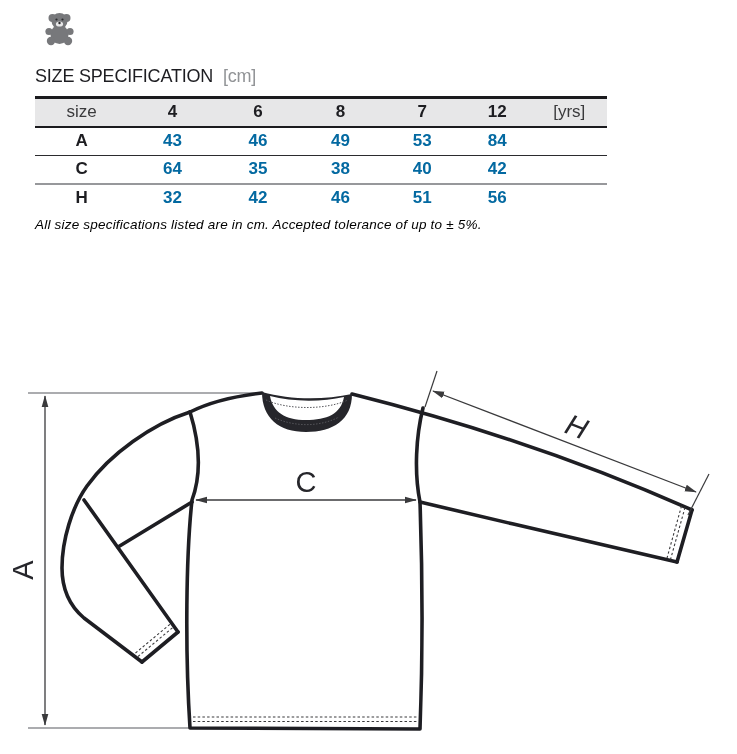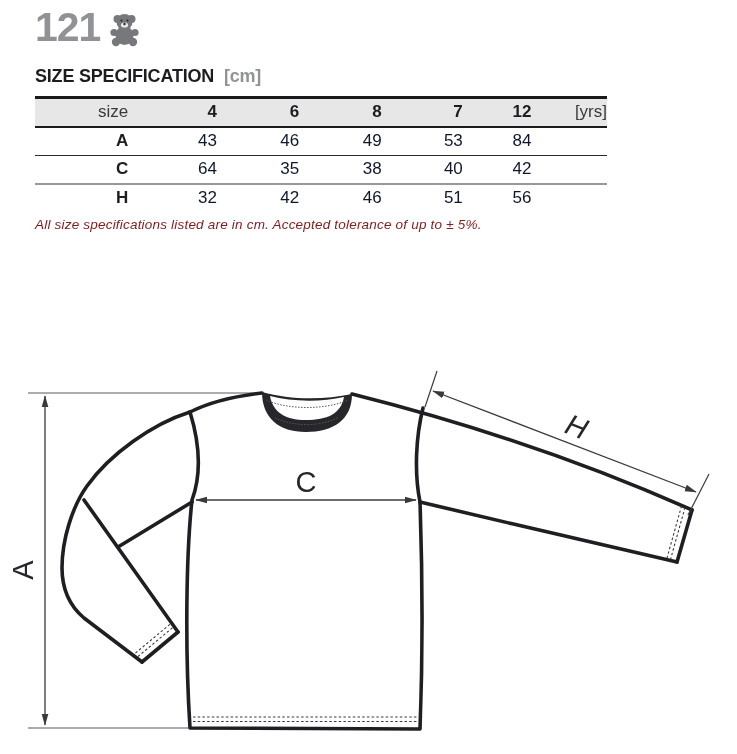--- a/index.html
+++ b/index.html
@@ -6,58 +6,57 @@
   body{
     width:737px;height:754px;position:relative;overflow:hidden;
     font-family:"Liberation Sans", sans-serif;color:#1d1d21;
   }
   
   .hdr{position:absolute;left:35px;top:4px;display:flex;align-items:baseline;}
   .hdr .code{font-size:41px;font-weight:bold;color:#909295;letter-spacing:-1px;}
   .hdr .name{font-size:33px;font-weight:bold;color:#1d1d21;margin-left:10px;letter-spacing:-0.5px;}
   .hdr .bear{margin-left:9px;transform:translateY(6px);}
   
-  .sect{position:absolute;left:35px;top:66px;font-size:18px;font-weight:bold;letter-spacing:-0.2px;}
+  .sect{position:absolute;left:35px;top:66px;font-size:18px;font-weight:normal;letter-spacing:-0.2px;}
   .sect .unit{color:#919396;margin-left:5px;}
   
   table.spec{
     position:absolute;left:35px;top:96px;width:572px;
     border-collapse:collapse;table-layout:fixed;font-size:17px;
   }
   table.spec col.c1{width:16.3%}
   table.spec col.c2{width:15.5%}
   table.spec col.c3{width:14.4%}
   table.spec col.c4{width:14.4%}
   table.spec col.c5{width:14.2%}
   table.spec col.c6{width:12.0%}
   table.spec col.c7{width:13.2%}
-  table.spec td,table.spec th{text-align:right;padding:0;}
+  table.spec td,table.spec th{text-align:center;padding:0;}
   tr.head{height:29px;background:#e7e7e8;
     border-top:3px solid #1b1b1e;border-bottom:2px solid #1b1b1e;}
   tr.head .size-lbl,tr.head .yrs-lbl{font-weight:normal;color:#3a3a3c;}
   tr.head th{font-weight:bold;color:#1d1d21;}
   tr.datarow{height:28.5px;}
   tr.datarow th{font-weight:bold;}
-  tr.datarow td{font-weight:normal;color:#0f172a;}
+  tr.datarow td{font-weight:bold;color:#0369a1;}
   tr.row-a{border-bottom:1.5px solid #2b2b2e;}
   tr.row-c{border-bottom:2px solid #97989b;}
   
   .foot{
     position:absolute;left:35px;top:217px;font-size:13.5px;font-style:italic;
-    color:#7f1d1d;letter-spacing:0.2px;
+    color:#000000;letter-spacing:0.2px;
   }
   
   .diagram{position:absolute;left:0;top:360px;}
   .dimtxt{font-family:"Liberation Sans", sans-serif;font-size:29px;fill:#26262b;}
 </style>
 </head>
 <body>
 
 <div class="hdr">
-  <span class="code">121</span>
   <span class="bear">
     <svg width="31" height="36" viewBox="0 0 31 36">
       <g fill="#77787b">
         <circle cx="8.5" cy="8" r="4"></circle>
           <circle cx="22.5" cy="8" r="4"></circle>
         <circle cx="15.5" cy="11" r="8"></circle>
         <ellipse cx="15.5" cy="24.5" rx="9" ry="9.5"></ellipse>
         <circle cx="5" cy="21.5" r="3.6"></circle>
           <circle cx="26" cy="21.5" r="3.6"></circle>
         <circle cx="7" cy="31" r="4.2"></circle>

